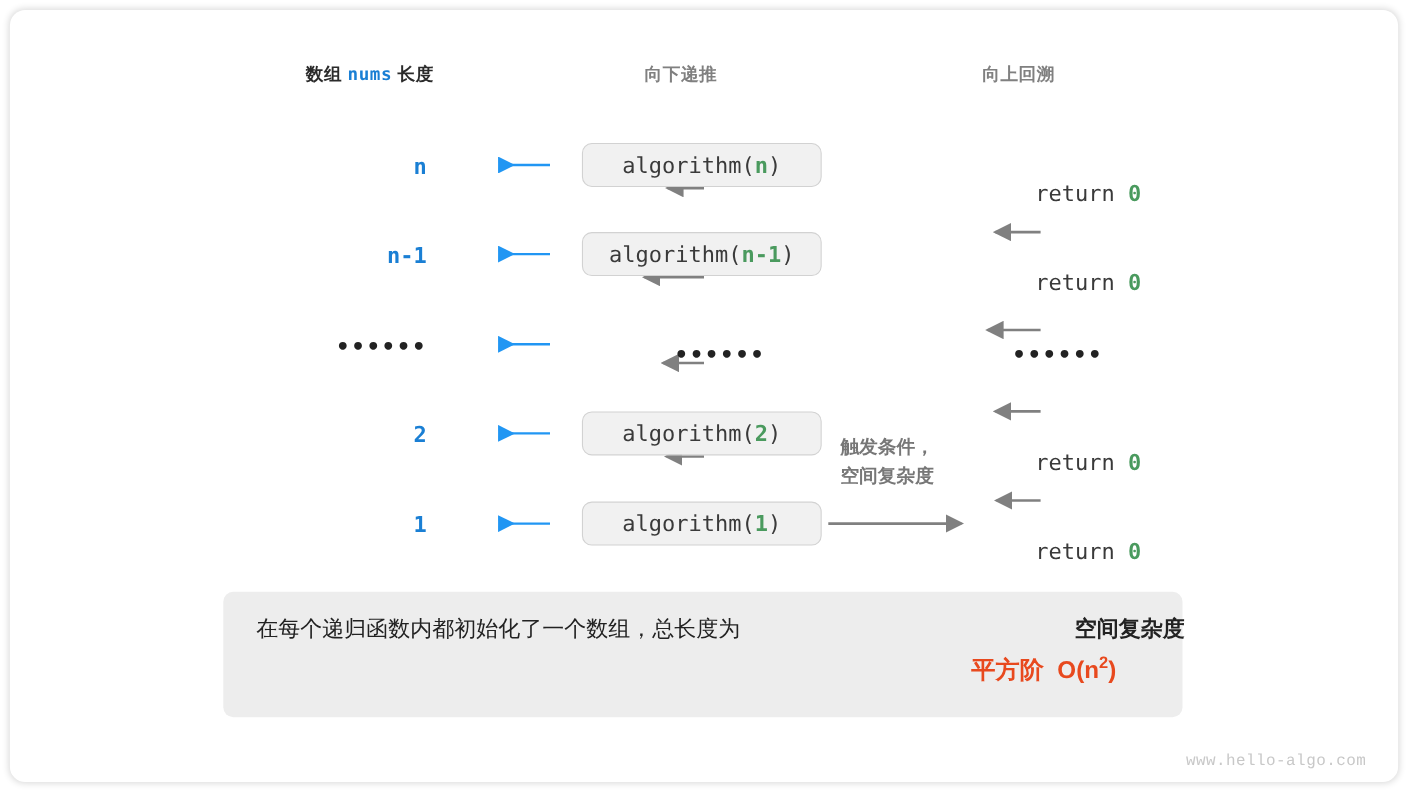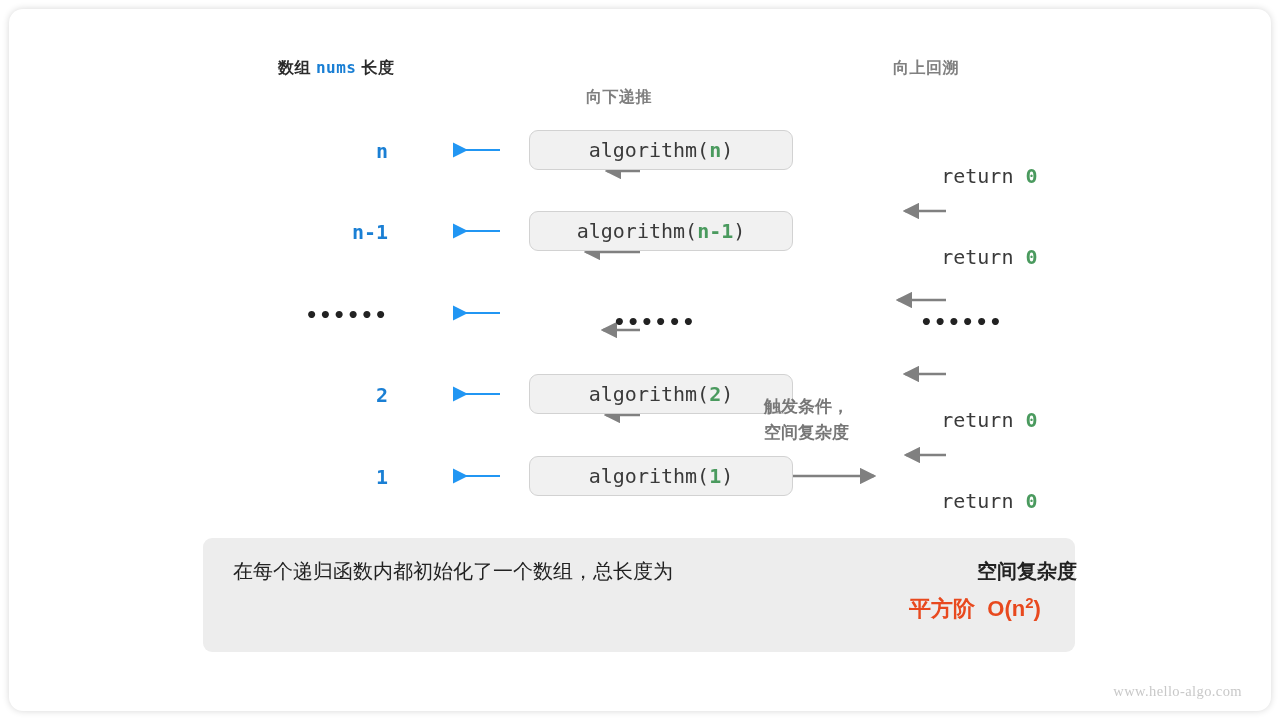--- a/index.html
+++ b/index.html
@@ -60,21 +60,21 @@
     color: #222222;
     letter-spacing: 1px;
     text-align: right;
     width: 120px;
     font-family: "DejaVu Sans", sans-serif;
   }
 
   
   .callbox {
     position: absolute;
-    width: 264px;
+    width: 218px;
     height: 40px;
     box-sizing: border-box;
     background: #f1f1f1;
     border: 1.6px solid #d2d2d2;
     border-radius: 9px;
     display: flex;
     align-items: center;
     justify-content: center;
     font-family: "DejaVu Sans Mono", "Liberation Mono", monospace;
     font-size: 20px;
@@ -149,36 +149,36 @@
     top: 20px;
     width: 190px;
     text-align: right;
     font-size: 20px;
     font-weight: bold;
     color: #222222;
     white-space: nowrap;
   }
   .sum-answer {
     position: absolute;
-    left: 662px;
+    left: 680px;
     top: 56px;
     width: 220px;
-    text-align: center;
+    text-align: left;
     font-size: 22px;
     font-weight: bold;
     color: #e8491e;
     white-space: nowrap;
   }
   .sup { font-size: 0.68em; vertical-align: super; }
 
   .watermark {
     position: absolute;
     right: 38px;
     bottom: 20px;
-    font-family: Liberation Serif, serif;
+    font-family: Liberation Mono, monospace;
     font-size: 14.5px;
     color: #c8c8c8;
     letter-spacing: 0.4px;
     white-space: nowrap;
   }
 </style>
 </head>
 <body>
 
 <div id="canvas">
@@ -226,21 +226,21 @@
     <g>
       <path d="M800,586 L832,586 L832,576 L857,595 L832,614 L832,604 L800,604 Z" fill="#c9c9c9"></path>
     </g>
   </svg>
 
   <div class="hdr hdr-dark" style="left:278px; top:58px;">
     <span>数组</span>
     <span class="mono-blue">nums</span>
     <span>长度</span>
   </div>
-  <div class="hdr hdr-gray" style="left:586px; top:58px;margin-top:29px;">向下递推</div>
+  <div class="hdr hdr-gray" style="left:586px; top:58px;">向下递推</div>
   <div class="hdr hdr-gray" style="left:893px; top:58px;">向上回溯</div>
 
   <div class="sizelbl" style="left:268px; top:139px;">n</div>
   <div class="sizelbl" style="left:268px; top:220px;">n-1</div>
   <div class="dots-blue" style="left:268px; top:303px;">••••••</div>
   <div class="sizelbl" style="left:268px; top:383px;">2</div>
   <div class="sizelbl" style="left:268px; top:465px;">1</div>
 
   <div class="callbox" style="left:529px; top:130px;">
     <span>algorithm(</span><span class="arg">n</span><span>)</span>

